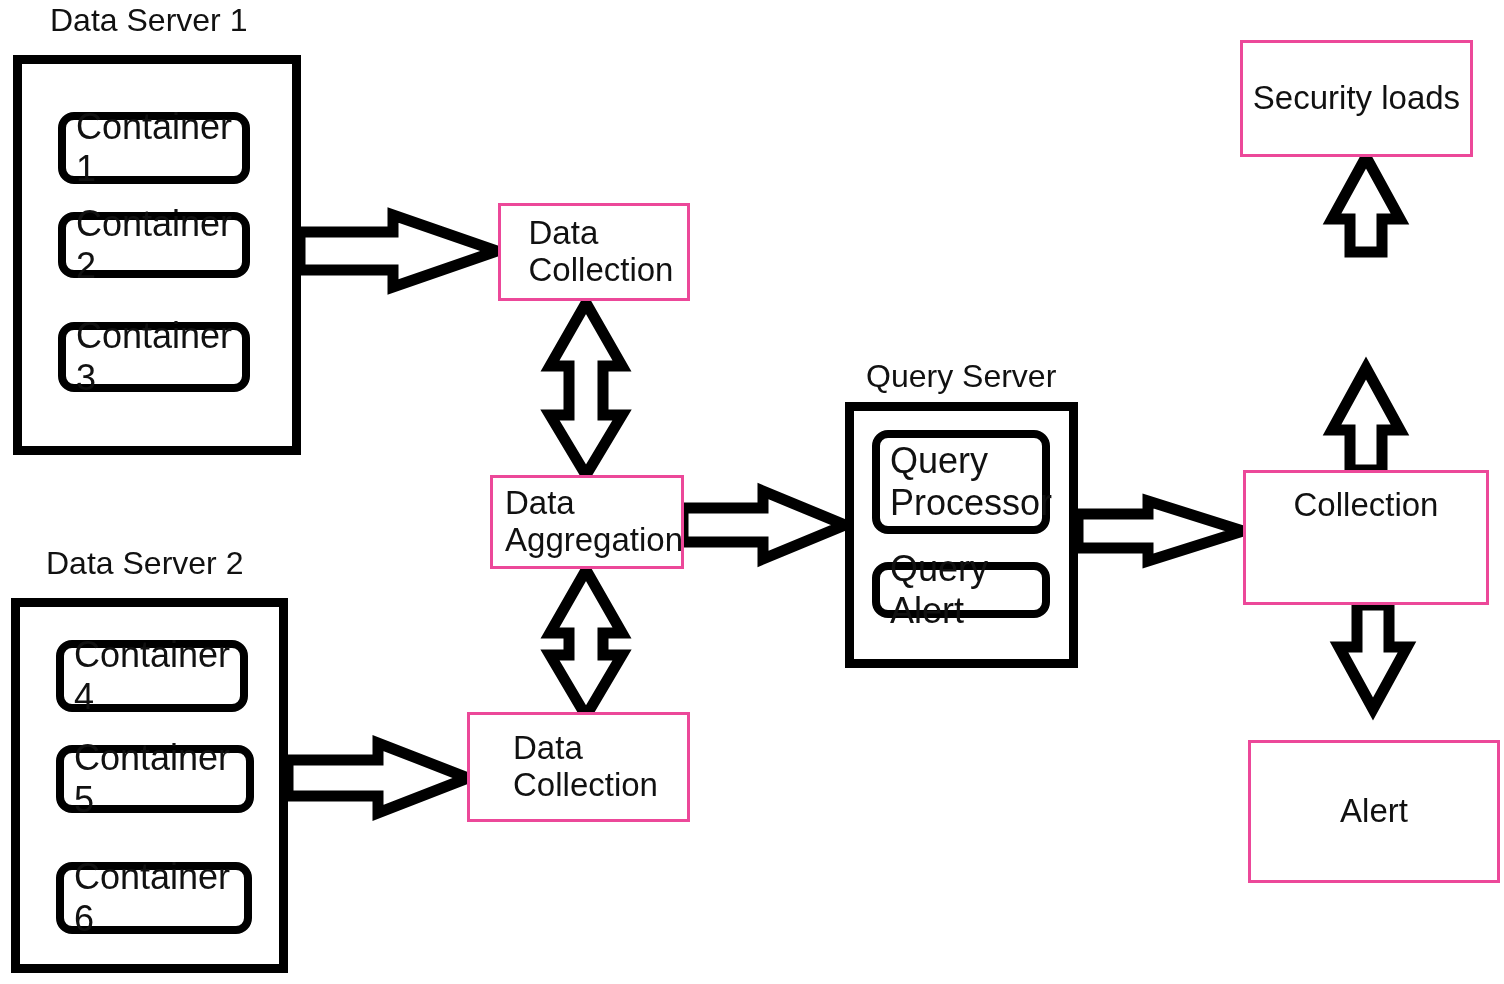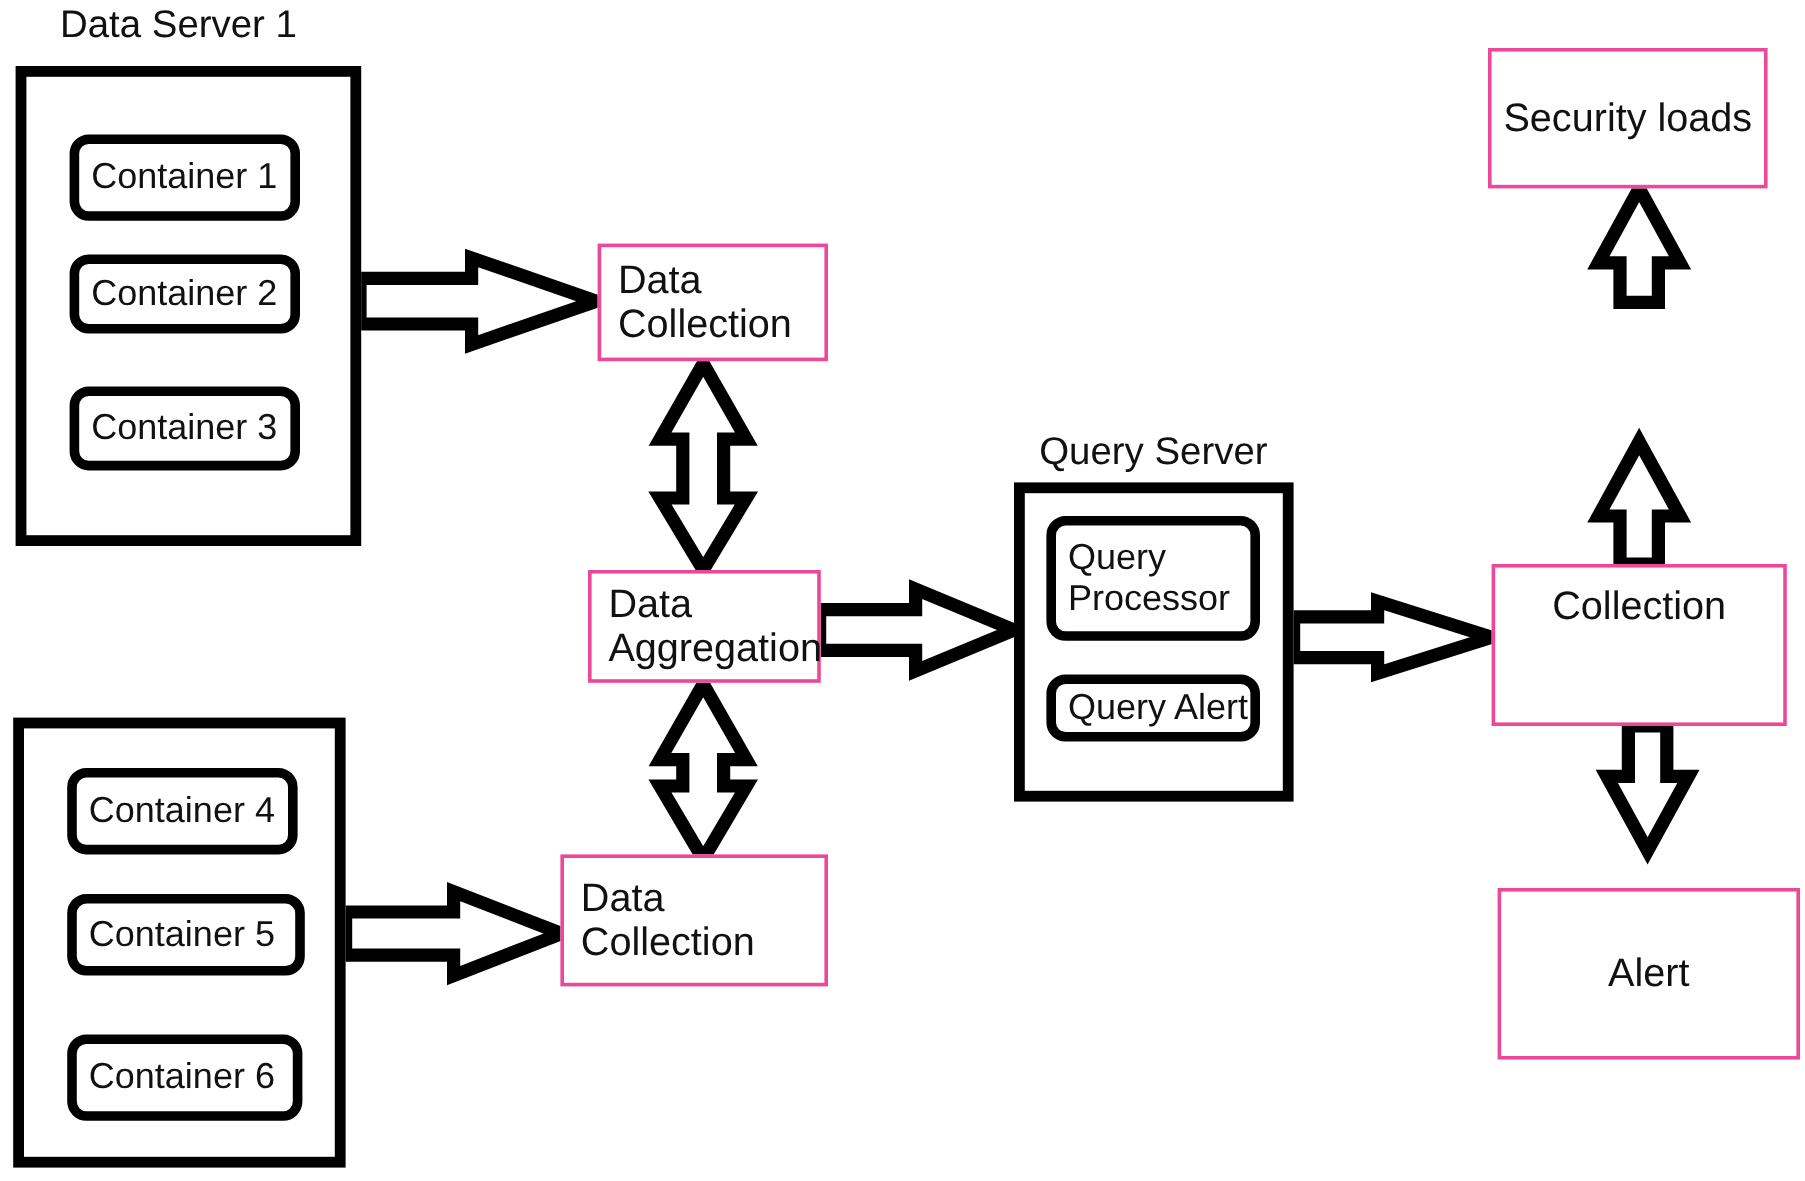--- a/index.html
+++ b/index.html
@@ -27,36 +27,36 @@
     display: flex;
     align-items: center;
     justify-content: center;
     text-align: center;
     line-height: 1.12;
     font-size: 33px;
     color: #111111;
     z-index: 5;
   }
   .box.left-text {
-    justify-content: flex-start;
+    justify-content: center;
     text-align: left;
     padding-left: 14px;
   }
   .container-box {
     position: absolute;
     box-sizing: border-box;
     background: #ffffff;
     border: 8px solid #000000;
     border-radius: 16px;
     display: flex;
     align-items: center;
     justify-content: flex-start;
     padding-left: 10px;
     text-align: left;
-    font-size: 30px;
+    font-size: 36px;
     color: #111111;
     z-index: 6;
   }
   .server-frame {
     position: absolute;
     box-sizing: border-box;
     background: #ffffff;
     border: 9px solid #000000;
     z-index: 3;
   }
@@ -125,20 +125,21 @@
   <div class="container-box" style="left:58px; top:112px; width:192px; height:72px;">
     <span>Container 1</span>
   </div>
   <div class="container-box" style="left:58px; top:212px; width:192px; height:66px;">
     <span>Container 2</span>
   </div>
   <div class="container-box" style="left:58px; top:322px; width:192px; height:70px;">
     <span>Container 3</span>
   </div>
 
+  <div class="caption" style="left:46px; top:545px;">Data Server 2</div>
 
   <div class="server-frame" style="left:11px; top:598px; width:277px; height:375px;"></div>
 
   <div class="container-box" style="left:56px; top:640px; width:192px; height:72px;">
     <span>Container 4</span>
   </div>
   <div class="container-box" style="left:56px; top:745px; width:198px; height:68px;">
     <span>Container 5</span>
   </div>
   <div class="container-box" style="left:56px; top:862px; width:196px; height:72px;">

